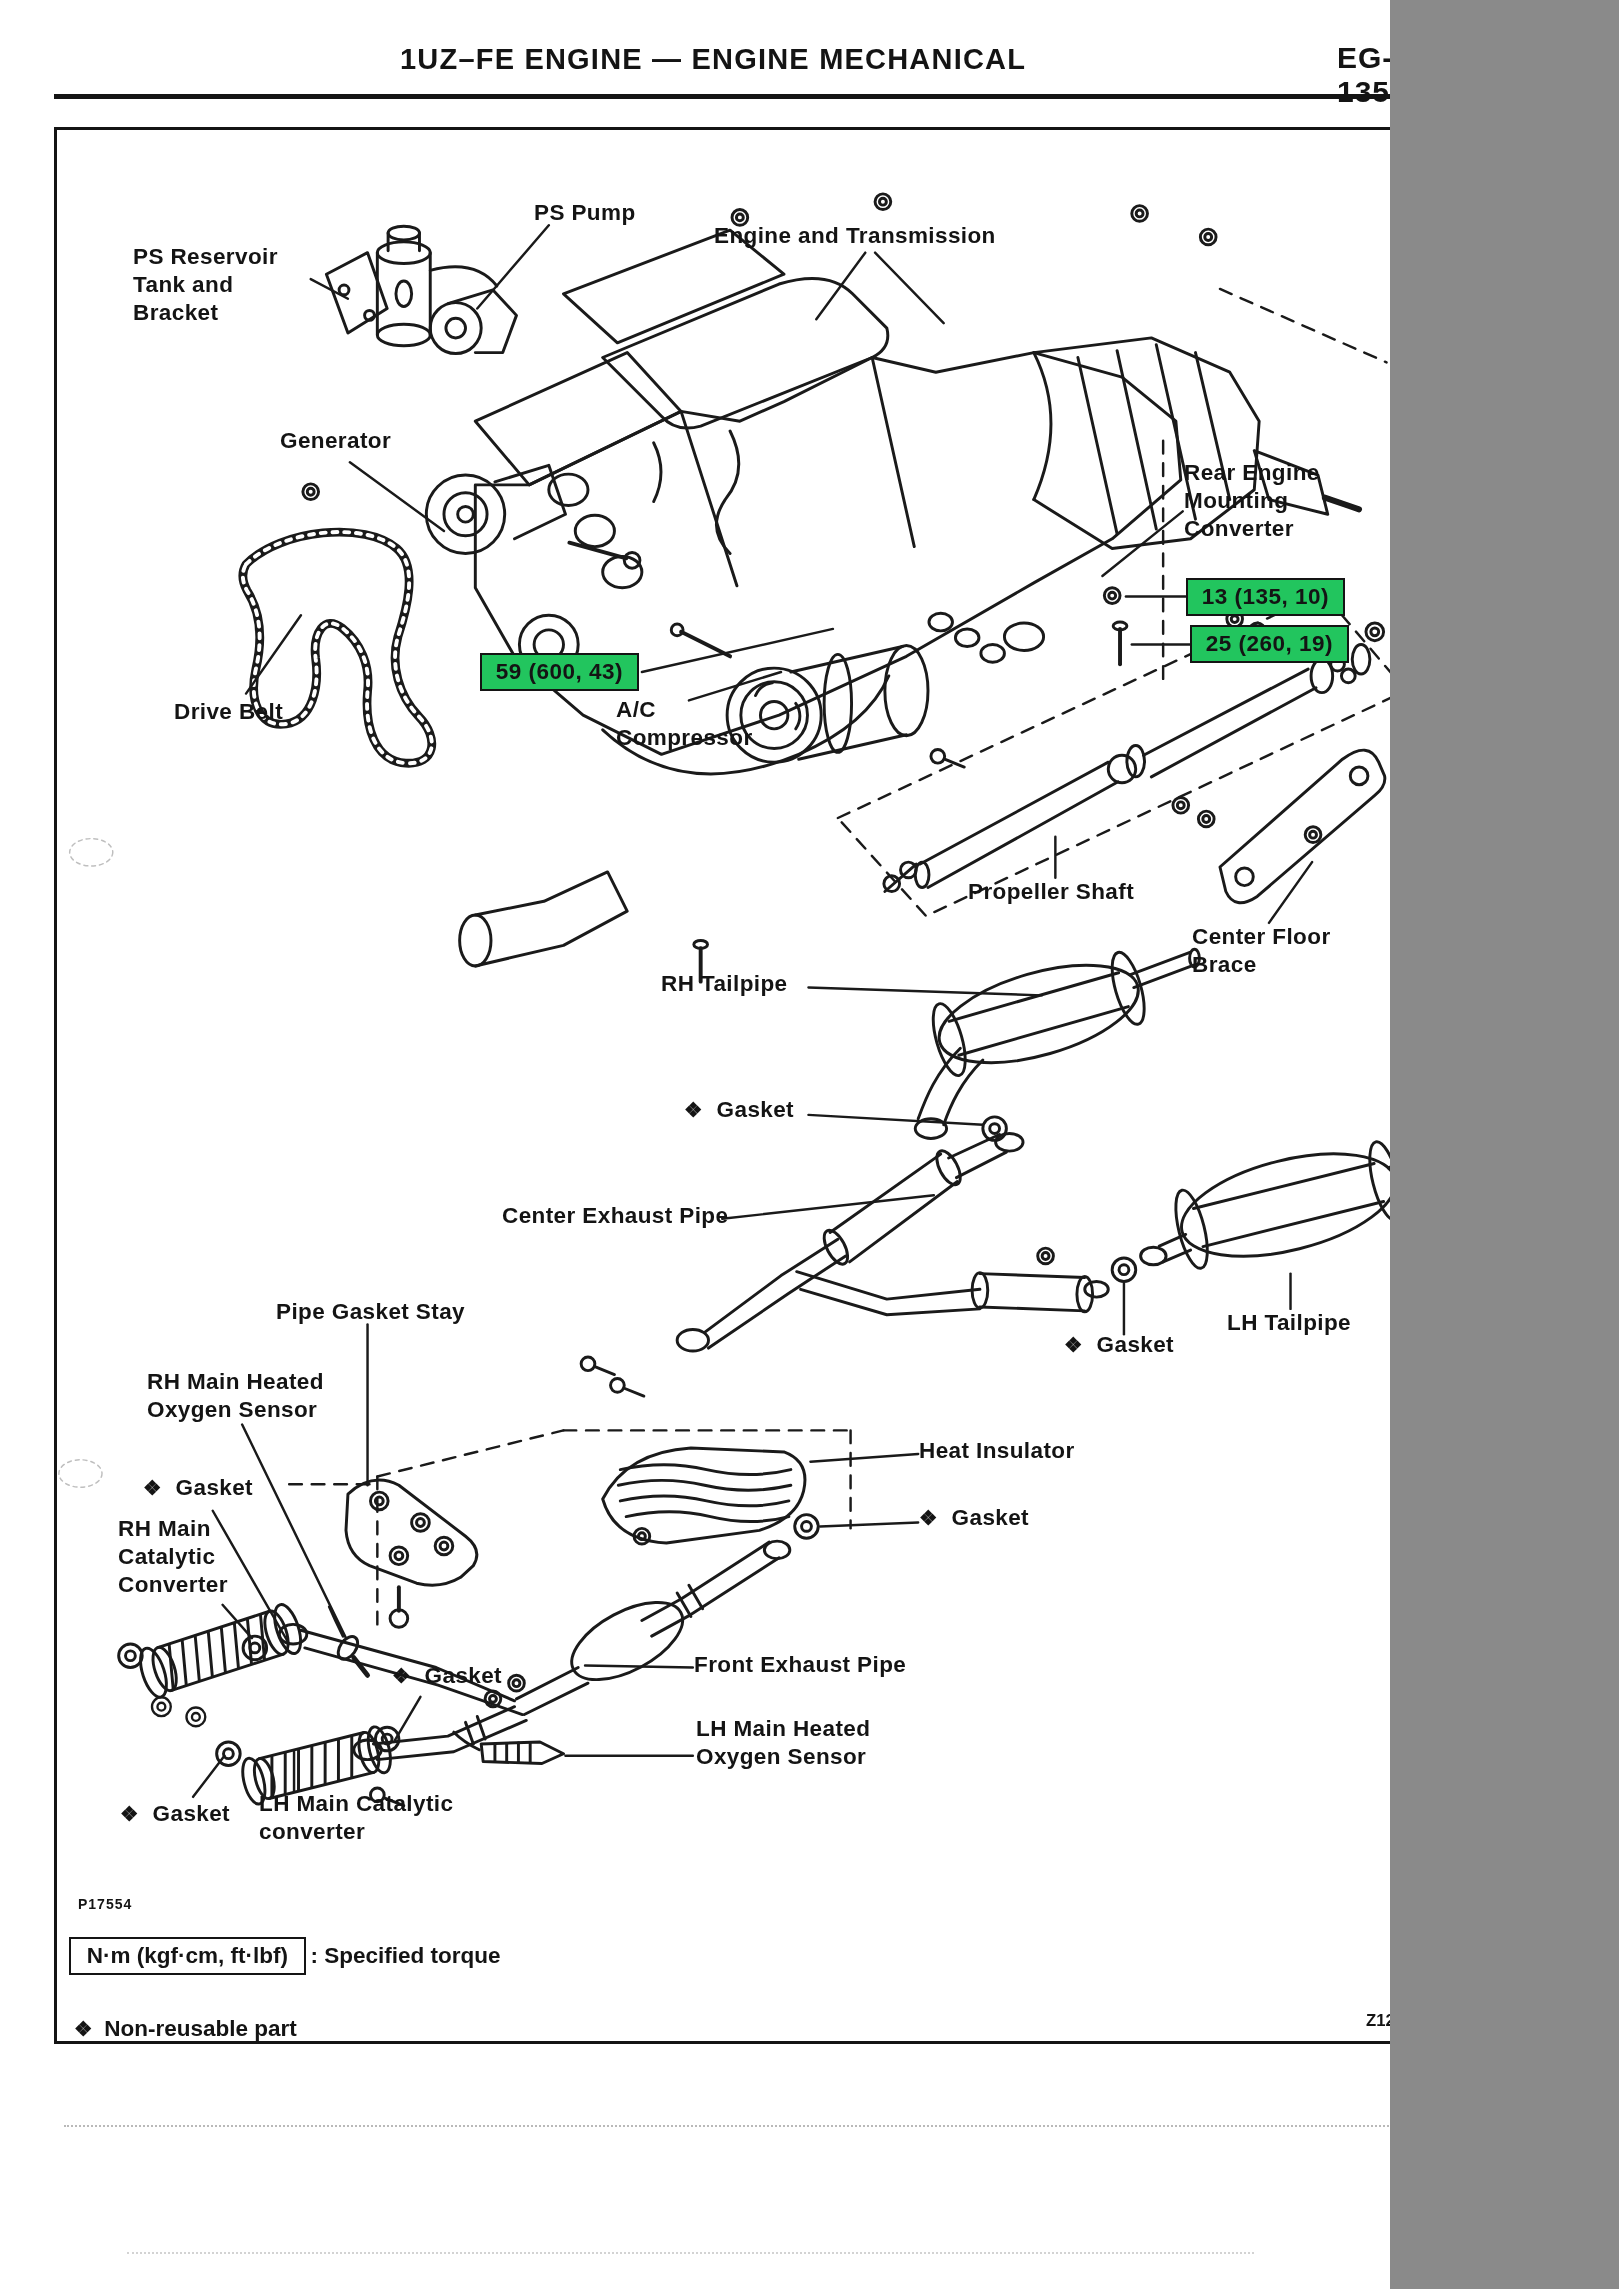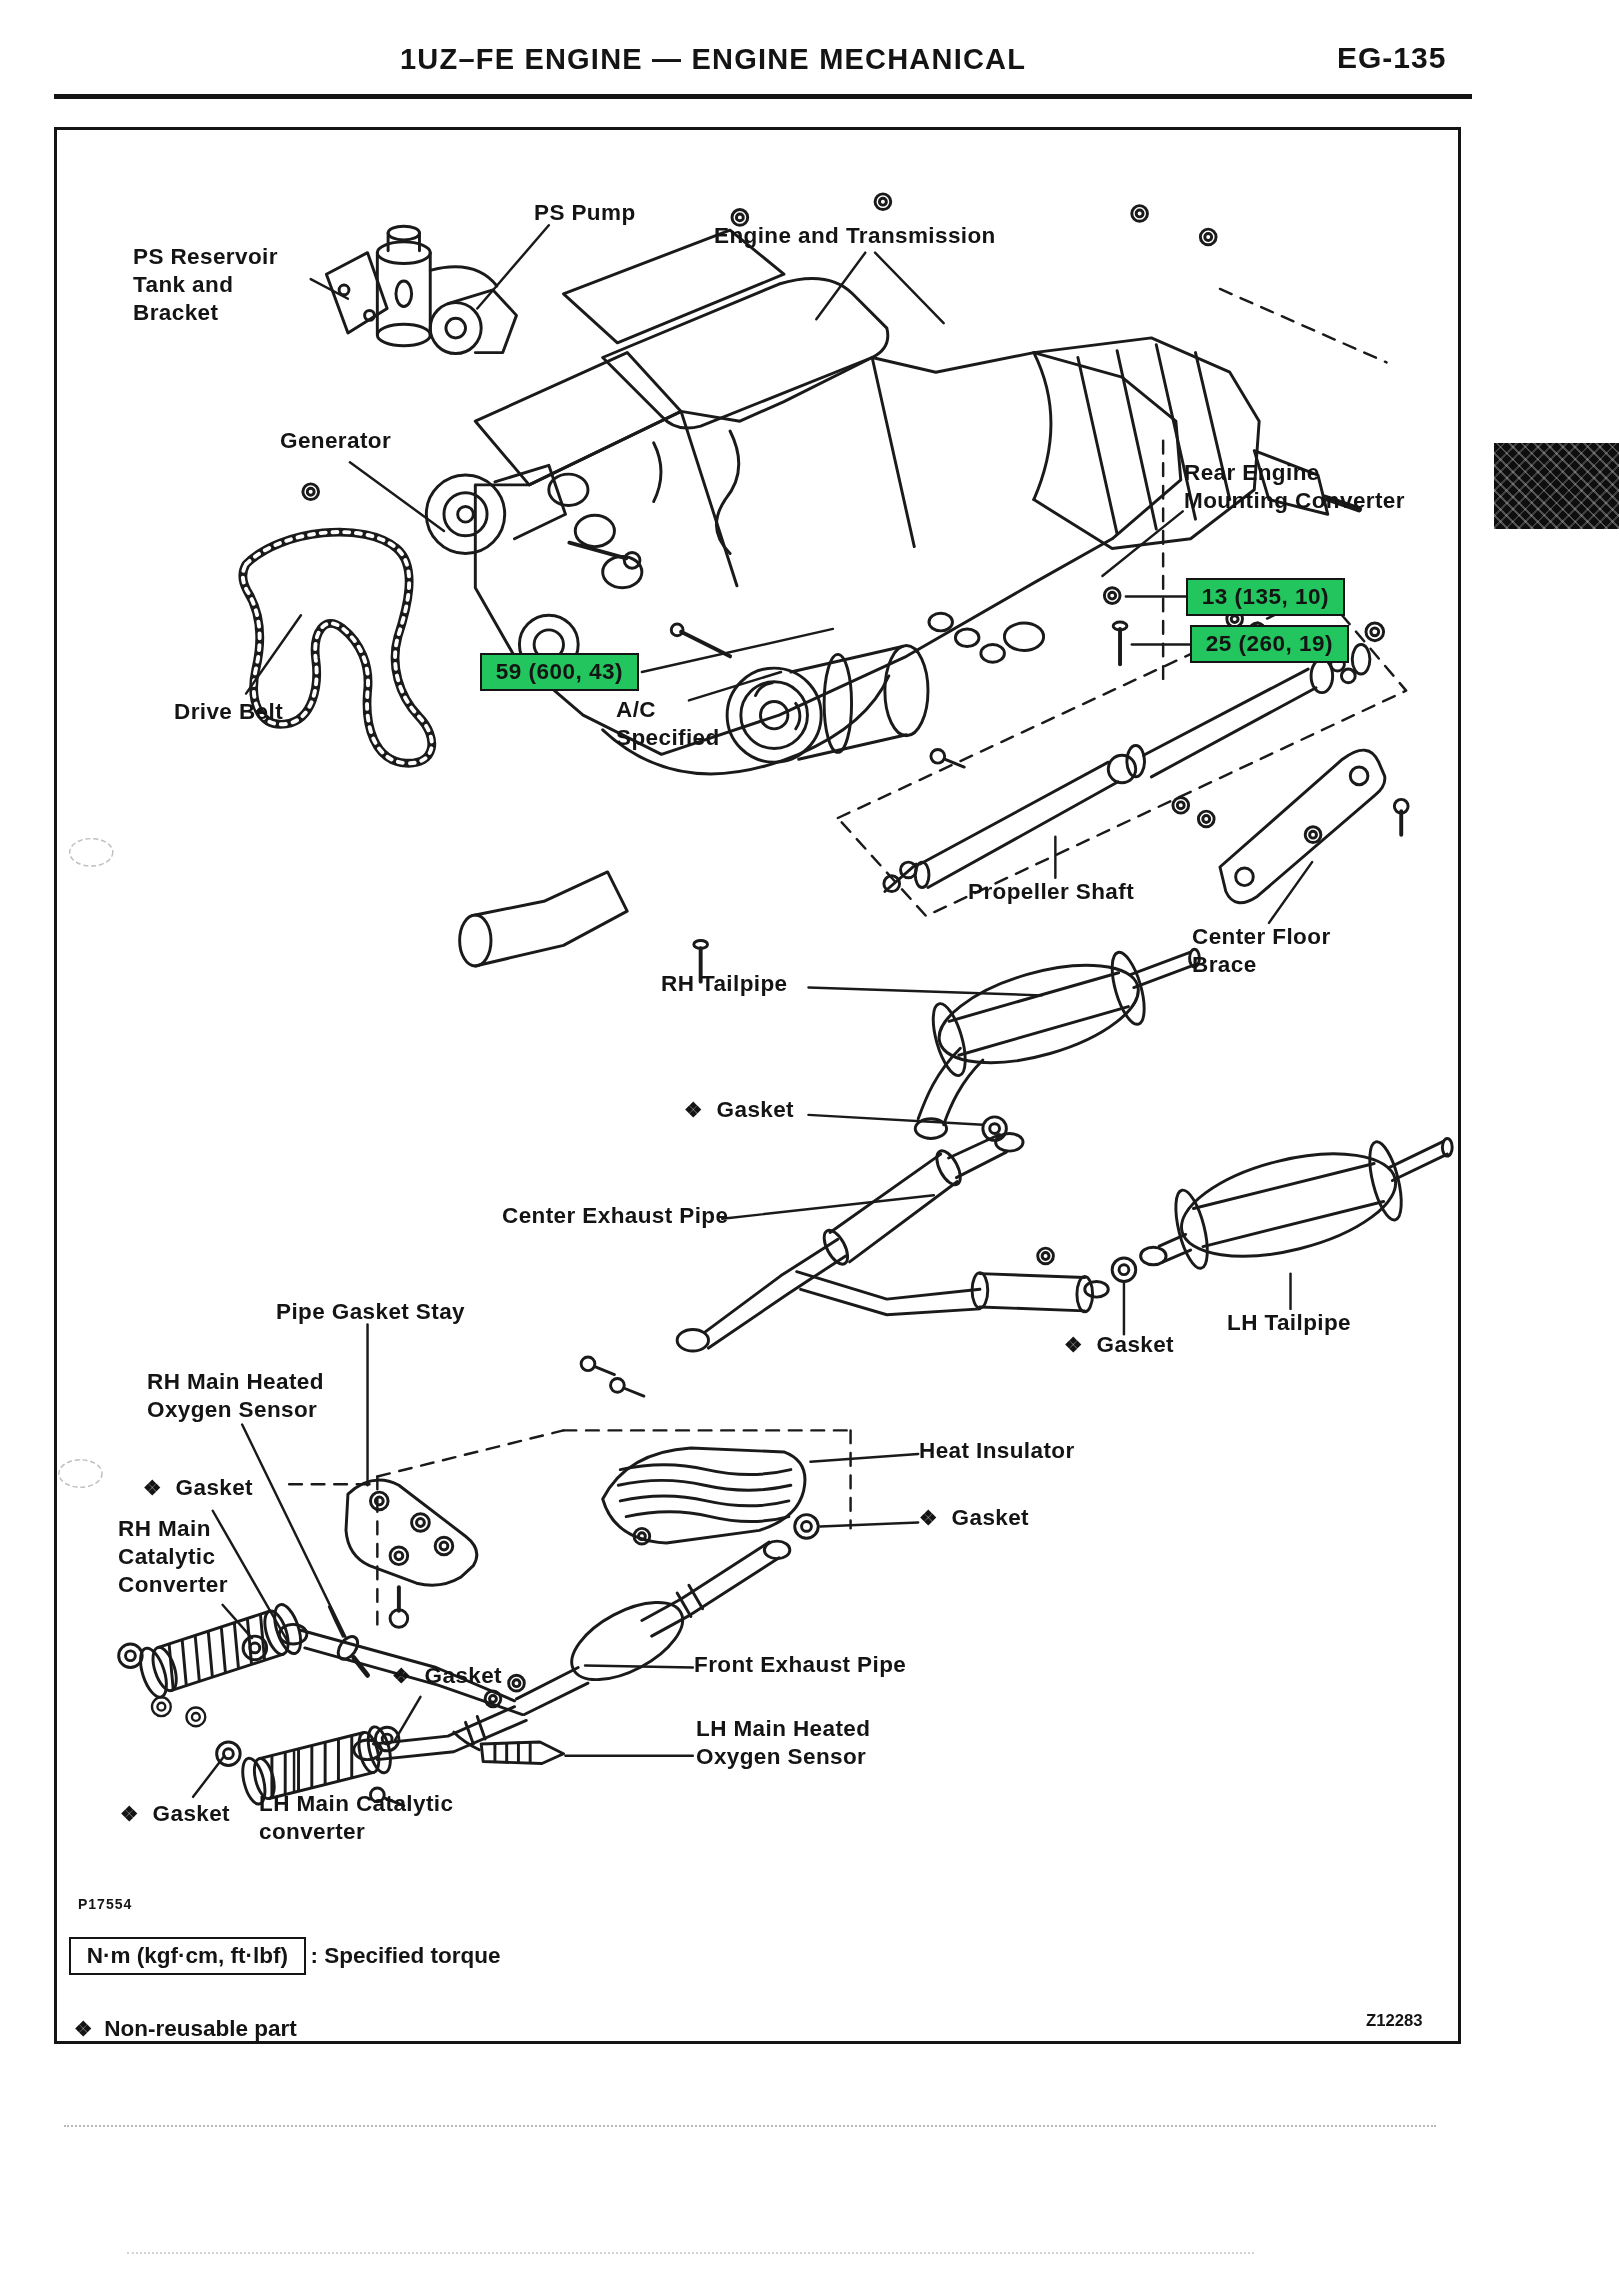--- a/index.html
+++ b/index.html
@@ -1,16 +1,16 @@
 <!DOCTYPE html>
 <html><head>
 <meta charset="utf-8">
 <style>
   html,body{margin:0;padding:0;background:#8a8a8a;}
-  .page{position:relative;width:1619px;height:2290px;background:#ffffff;
+  .page{position:relative;width:1390px;height:2290px;background:#ffffff;
         font-family:"Liberation Sans",sans-serif;color:#141414;overflow:hidden;}
   .hdr-title{position:absolute;left:400px;top:43px;font-size:29px;font-weight:700;
              letter-spacing:1.2px;white-space:nowrap;}
   .hdr-page{position:absolute;left:1337px;top:41px;font-size:30px;font-weight:700;letter-spacing:1px;}
   .hdr-rule{position:absolute;left:54px;top:94px;width:1418px;height:4.9px;background:#141414;}
   .frame{position:absolute;left:54px;top:127px;width:1407px;height:1917px;
          border:3.9px solid #141414;box-sizing:border-box;}
   .art{position:absolute;left:54px;top:127px;}
   .lbl{position:absolute;font-weight:700;font-size:22.5px;line-height:1.24;
        letter-spacing:0.4px;white-space:pre-line;}
@@ -394,21 +394,21 @@
   <div class="lbl" style="left:534px;top:199px;"><span>PS Pump</span></div>
   <div class="lbl" style="left:133px;top:243px;"><span>PS Reservoir
 Tank and
 Bracket</span></div>
   <div class="lbl" style="left:714px;top:222px;"><span>Engine and Transmission</span></div>
   <div class="lbl" style="left:280px;top:427px;"><span>Generator</span></div>
   <div class="lbl" style="left:1184px;top:459px;"><span>Rear Engine
 Mounting Converter</span></div>
   <div class="lbl" style="left:174px;top:698px;"><span>Drive Belt</span></div>
   <div class="lbl" style="left:616px;top:696px;"><span>A/C
-Specified</span></div>
+Compressor</span></div>
   <div class="lbl" style="left:968px;top:878px;"><span>Propeller Shaft</span></div>
   <div class="lbl" style="left:1192px;top:923px;"><span>Center Floor
 Brace</span></div>
   <div class="lbl" style="left:661px;top:970px;"><span>RH Tailpipe</span></div>
   <div class="lbl" style="left:684px;top:1096px;"><span class="sym">❖</span><span>Gasket</span></div>
   <div class="lbl" style="left:502px;top:1202px;"><span>Center Exhaust Pipe</span></div>
   <div class="lbl" style="left:1227px;top:1309px;"><span>LH Tailpipe</span></div>
   <div class="lbl" style="left:1064px;top:1331px;"><span class="sym">❖</span><span>Gasket</span></div>
   <div class="lbl" style="left:276px;top:1298px;"><span>Pipe Gasket Stay</span></div>
   <div class="lbl" style="left:147px;top:1368px;"><span>RH Main Heated

